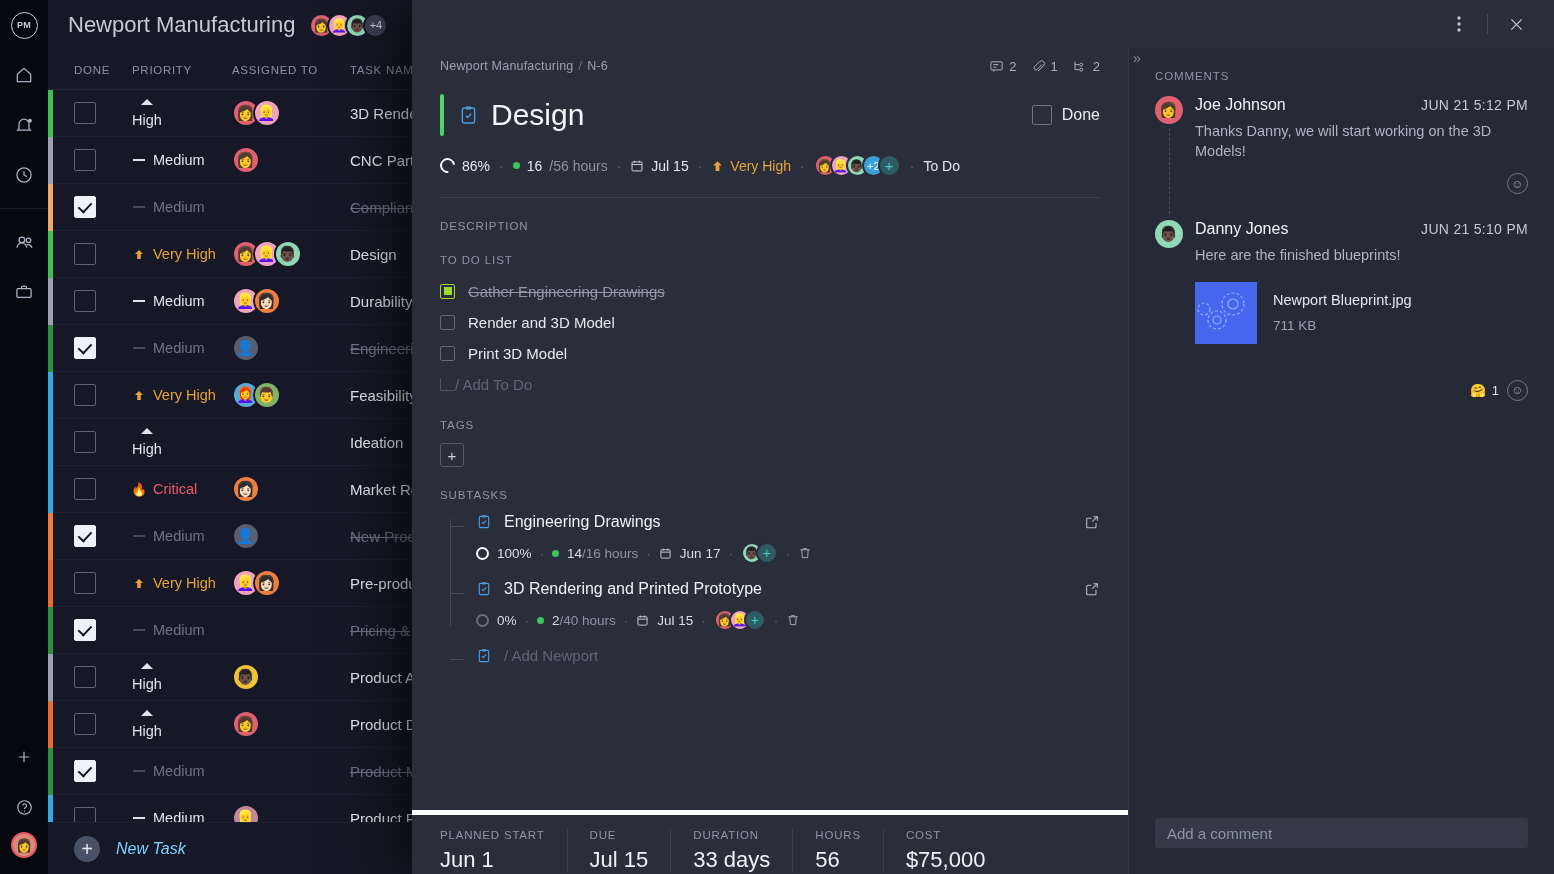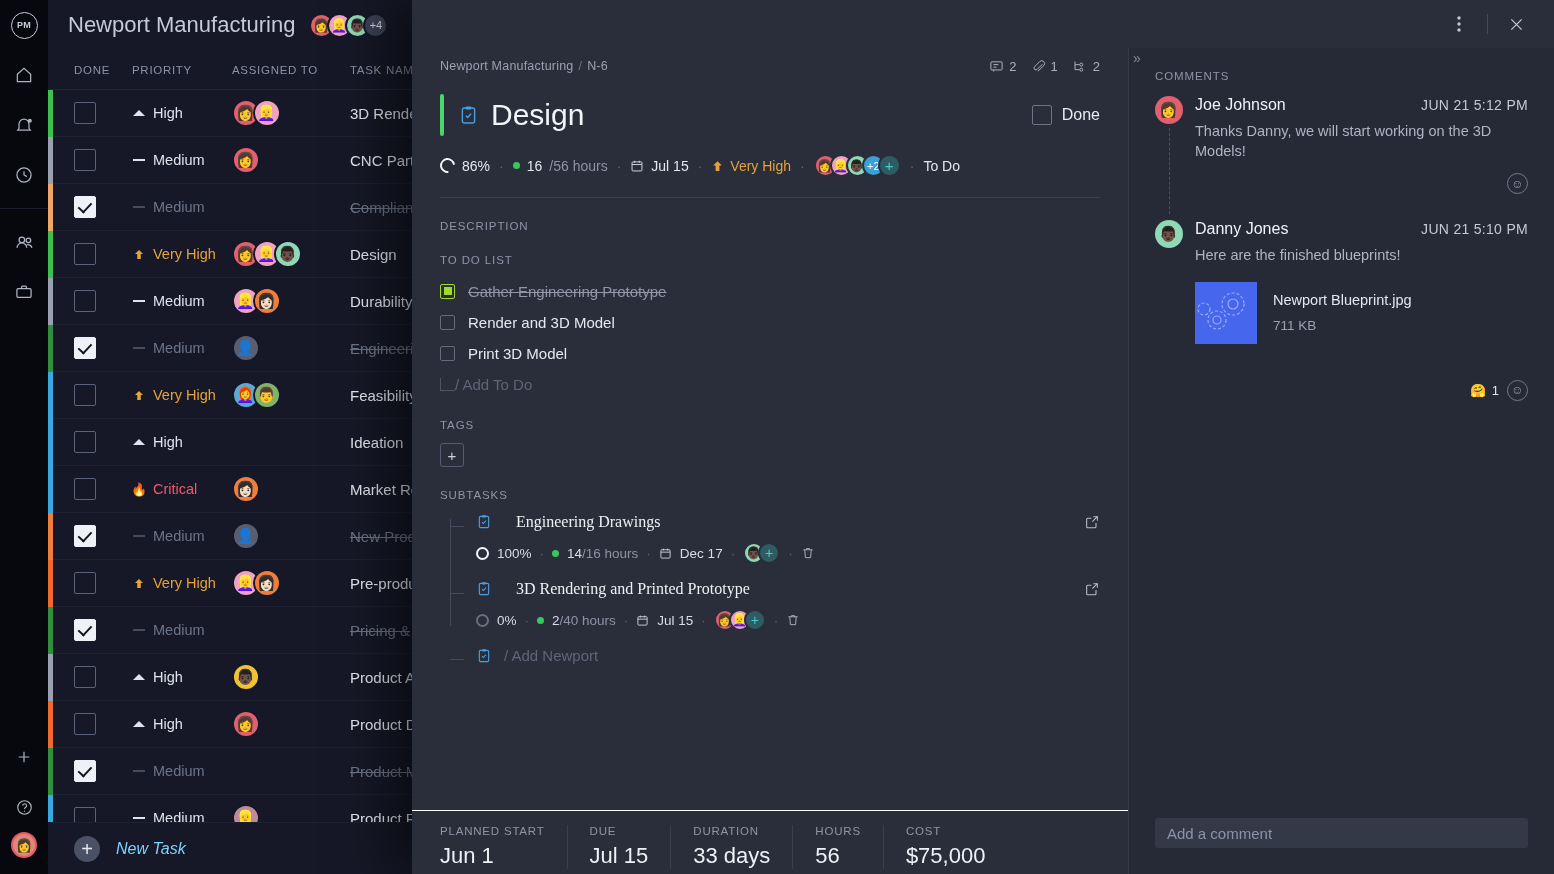--- a/index.html
+++ b/index.html
@@ -87,21 +87,21 @@
     width: 22px; height: 22px; border: 1.5px solid #5c6379; border-radius: 2px;
     background: transparent; display: flex; align-items: center; justify-content: center;
   }
   .cbox.on { background: #eef1f7; border-color: #eef1f7; }
   .cbox.on::after {
     content: ""; width: 6px; height: 11px; border: solid #12131f;
     border-width: 0 2.4px 2.4px 0; transform: rotate(43deg) translate(-1px,-1px);
   }
   .prio { display: flex; align-items: center; gap: 7px; font-size: 14.5px; }
   .prio .pi { width: 14px; display: flex; align-items: center; justify-content: center; }
-  .p-high    { color: #dfe3ec; }
+  .p-high    { color: #dfe3ec; flex-direction: column; }
   .p-medium  { color: #dfe3ec; }
   .p-veryhigh{ color: #e5a33a; }
   .p-critical{ color: #f0586a; }
   .trow.done .prio, .trow.done .tname { color: #6d7488; }
   .trow.done .prio .pi { opacity: .55; }
   .tri-up {
     width: 0; height: 0; border-left: 6px solid transparent; border-right: 6px solid transparent;
     border-bottom: 6px solid currentColor;
   }
   .dash { width: 12px; height: 2px; background: currentColor; display: block; }
@@ -203,40 +203,40 @@
     display: flex; align-items: center; justify-content: center; color: #cfd4e0; font-size: 15px;
   }
 
   
   #subtasks { position: relative; padding-left: 10px; }
   #subtasks .vline {
     position: absolute; left: 10px; top: 6px; bottom: 38px; width: 1px; background: #454b5d;
   }
   .sub { position: relative; padding-left: 26px; margin-bottom: 16px; }
   .sub .hline { position: absolute; left: 0; top: 13px; width: 14px; height: 1px; background: #454b5d; }
-  .sub-head { display: flex; align-items: center; gap: 24px; font-family: Liberation Serif, serif; }
+  .sub-head { display: flex; align-items: center; gap: 12px; }
   .sub-ico { color: #4a9fe0; display: flex; }
   .sub-name { font-size: 16px; color: #eef0f5; }
   .sub-open { margin-left: auto; color: #b7bdcb; display: flex; }
   .sub-meta {
     display: flex; align-items: center; gap: 8px; margin-top: 11px; margin-left: 0px;
     font-size: 13.5px; color: #d8dce6;
   }
   .ring-o { width: 13px; height: 13px; border-radius: 50%; border: 2px solid #f3f5f9; }
   .ring-o.dim { border-color: #696f82; }
   .sub-meta .av { width: 22px; height: 22px; font-size: 12px; border: 2px solid #2a2e3b; }
   .sub-meta .addp { width: 22px; height: 22px; font-size: 14px; }
   .trash { color: #aeb4c3; display: flex; }
   .sub-add { display: flex; align-items: center; gap: 12px; padding-left: 26px; position: relative; color: #5e6578;}
   .sub-add .hline { position: absolute; left: 0; top: 12px; width: 14px; height: 1px; background: #454b5d; }
   .sub-add .t { font-size: 15px; }
 
   
   #footer {
-    flex: none; height: 64px; border-top: 1px solid #ffffff; display: flex; align-items: flex-start;
+    flex: none; height: 64px; border-top: 5px solid #ffffff; display: flex; align-items: flex-start;
     padding: 14px 0 0 28px; overflow: hidden;
   }
   .fstat { padding-right: 22px; margin-right: 22px; border-right: 1px solid #3a3f50; }
   .fstat:last-child { border-right: none; }
   .fstat .fl { font-size: 11.5px; letter-spacing: .8px; color: #8e95a7; }
   .fstat .fv { font-size: 22px; color: #eef0f6; margin-top: 6px; white-space: nowrap; }
 
   
   #comments {
     width: 425px; flex: none; background: #262a37; display: flex; flex-direction: column;
@@ -834,21 +834,21 @@
         </div>
 
         <div id="divider"></div>
 
         <div class="sec-label">DESCRIPTION</div>
 
         <div class="sec-label">TO DO LIST</div>
         <div id="todo-list">
             <div class="todo-item checked">
               <span class="todo-box on"></span>
-              <span class="todo-txt">Gather Engineering Prototype</span>
+              <span class="todo-txt">Gather Engineering Drawings</span>
             </div>
             <div class="todo-item">
               <span class="todo-box"></span>
               <span class="todo-txt">Render and 3D Model</span>
             </div>
             <div class="todo-item">
               <span class="todo-box"></span>
               <span class="todo-txt">Print 3D Model</span>
             </div>
           </div>
@@ -887,21 +887,21 @@
                   <span class="ring-o"></span>
                   <span>100%</span>
                   <span class="sepdot" style="color:#5d6477">·</span>
                   <span class="grn-dot"></span>
                   <span><span>14</span><span class="hrs-den">/16 hours</span></span>
                   <span class="sepdot" style="color:#5d6477">·</span>
                   <svg width="13" height="13" viewBox="0 0 24 24" fill="none" stroke="#cdd2dd" stroke-width="1.7">
                     <rect x="3.5" y="5" width="17" height="15.5" rx="1.6"></rect>
                     <path d="M3.5 9.5 H20.5 M8 3 V6.5 M16 3 V6.5"></path>
                   </svg>
-                  <span>Dec 17</span>
+                  <span>Jun 17</span>
                   <span class="sepdot" style="color:#5d6477">·</span>
                   <span class="avatars">
                     <div class="av" style="background: rgb(143, 217, 182);">👨🏿</div>
                     <span class="av addp">+</span>
                   </span>
                   <span class="sepdot" style="color:#5d6477">·</span>
                   <span class="trash">
                     <svg width="14" height="14" viewBox="0 0 24 24" fill="none" stroke="currentColor" stroke-width="1.6">
                       <path d="M4 6.5h16M9.5 6.5V4.5h5v2M6.5 6.5 7.5 20h9l1-13.5"></path>
                     </svg>

